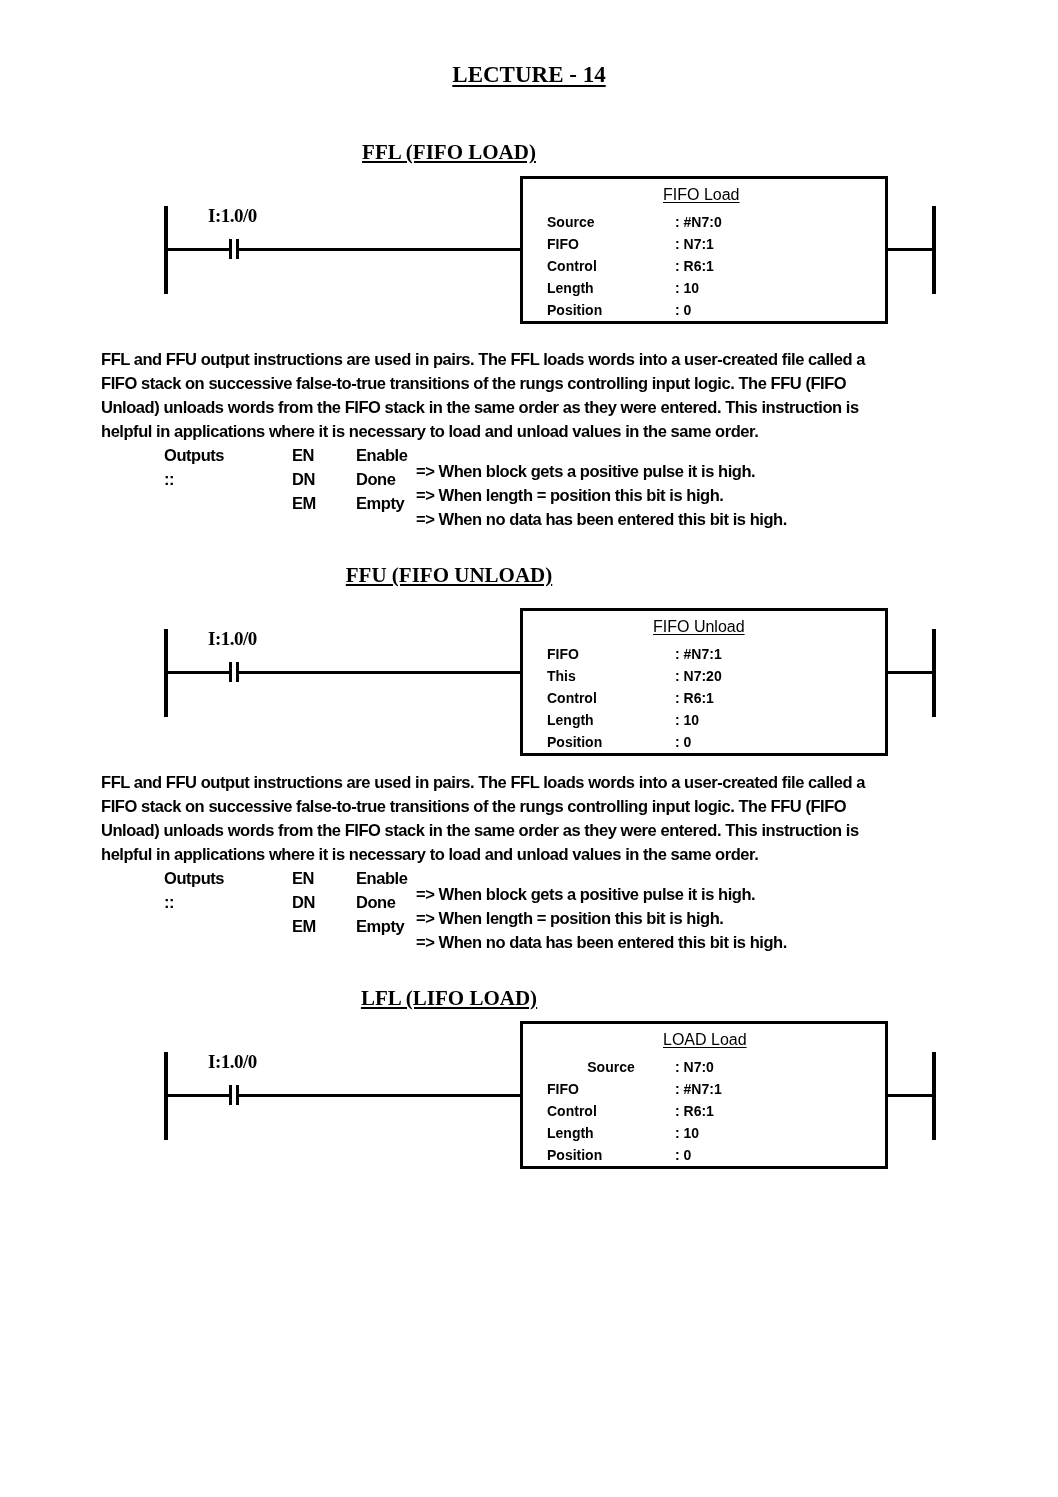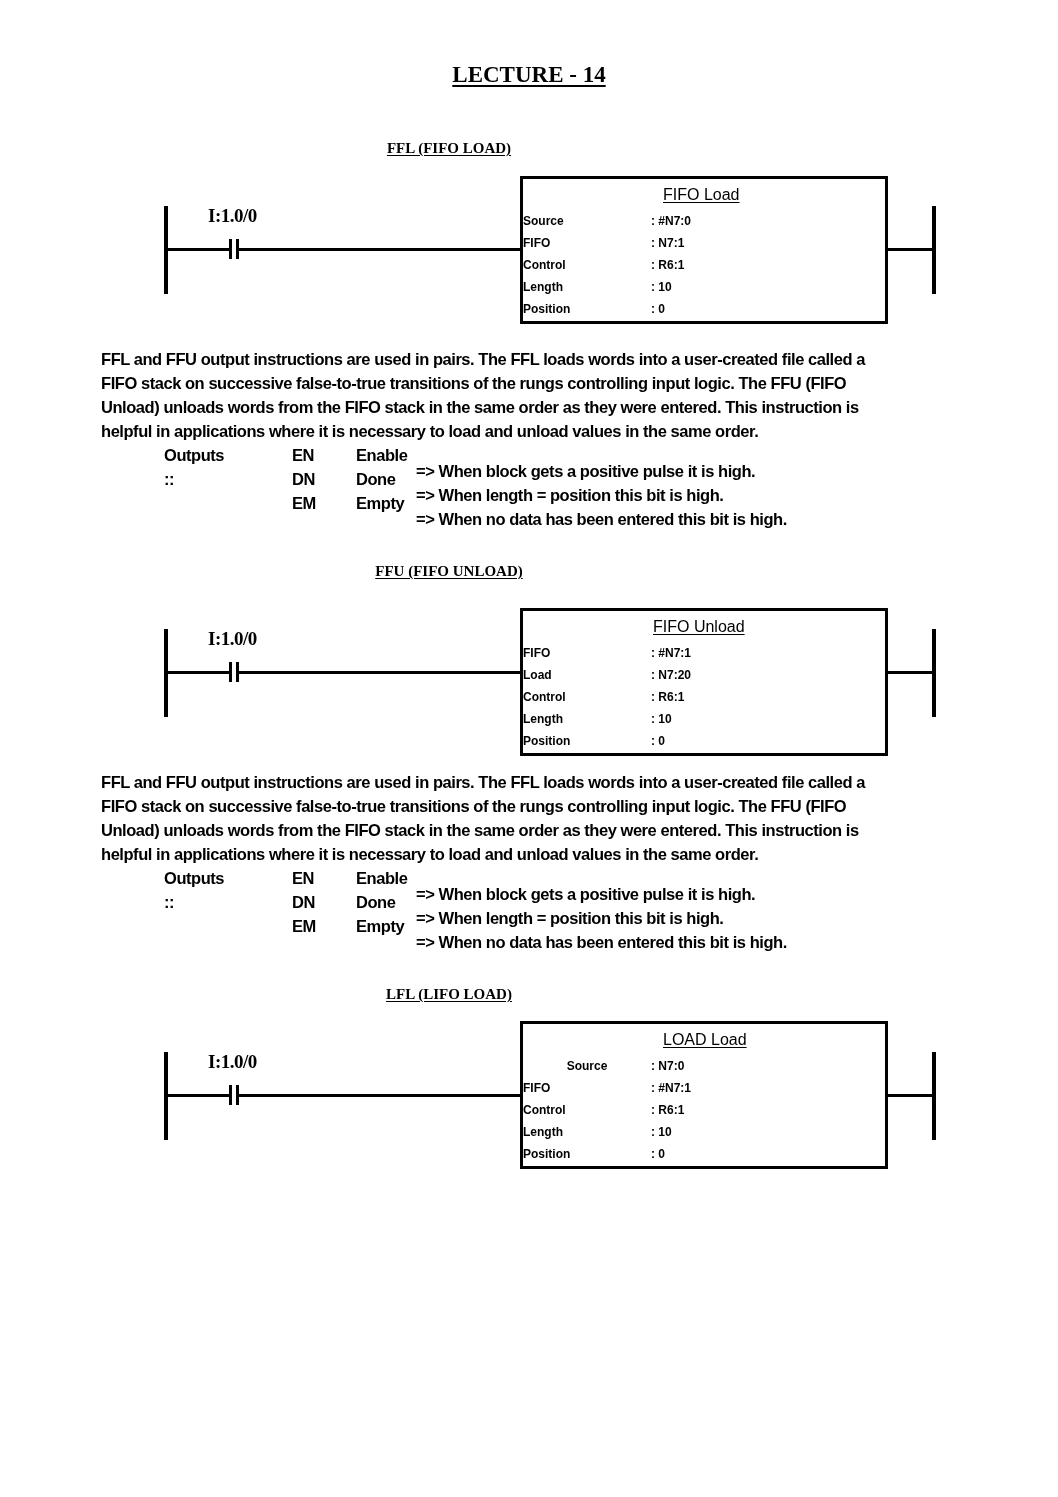--- a/index.html
+++ b/index.html
@@ -1,31 +1,31 @@
 <!DOCTYPE html>
 <html><head>
 <meta charset="utf-8">
 <style>
   html, body { margin: 0; padding: 0; background: #ffffff; }
   body { width: 1058px; height: 1497px; position: relative; overflow: hidden; color: #000; }
   .title { position: absolute; left: 0; width: 1058px; top: 62px; text-align: center;
     font-family: "Liberation Serif", serif; font-weight: bold; font-size: 23px; }
   .title span { text-decoration: underline; text-underline-offset: 3px; }
   .sec-heading { position: absolute; left: 0; width: 898px; text-align: center;
-    font-family: "Liberation Serif", serif; font-weight: bold; font-size: 15px; }
+    font-family: "Liberation Serif", serif; font-weight: bold; font-size: 21px; }
   .sec-heading span { text-decoration: underline; text-underline-offset: 2px; }
   .rail { position: absolute; width: 4px; height: 88px; background: #000; }
   .wire { position: absolute; height: 3px; background: #000; }
   .contact-plate { position: absolute; width: 3px; height: 20px; background: #000; }
   .contact-label { position: absolute; font-family: "Liberation Serif", serif; font-weight: bold; font-size: 19px; letter-spacing: -0.5px; }
   .block { position: absolute; border: 3px solid #000; box-sizing: border-box; width: 368px; height: 148px;
     font-family: "DejaVu Sans", sans-serif; }
   .block-title { position: absolute; left: 140px; top: 7px; font-size: 16px; text-decoration: underline;
     text-underline-offset: 2px; font-family: "Liberation Sans", sans-serif; }
-  .block-row { position: absolute; left: 0; font-size: 12px; font-weight: bold; font-family: "Liberation Sans", sans-serif; }
+  .block-row { position: absolute; left: 24px; font-size: 14px; font-weight: bold; font-family: "Liberation Sans", sans-serif; }
   .block-row .lbl { display: inline-block; width: 128px; }
   .para { position: absolute; left: 101px; width: 840px; font-family: "Liberation Sans", sans-serif;
     font-weight: bold; font-size: 16.5px; line-height: 24px; letter-spacing: -0.45px; }
   .outputs { position: absolute; left: 164px; font-family: "Liberation Sans", sans-serif; font-weight: bold;
     font-size: 16.5px; line-height: 24px; letter-spacing: -0.45px; }
   .out-row { position: relative; height: 24px; }
   .out-head { position: absolute; left: 0; top: 0; }
   .out-code { position: absolute; left: 128px; top: 0; }
   .out-name { position: absolute; left: 192px; top: 0; width: 60px; }
   .out-desc { position: absolute; left: 252px; top: 16px; white-space: nowrap; }
@@ -86,21 +86,21 @@
 <div>
   <div class="rail" style="left:164px; top:629px;"></div>
   <div class="contact-label" style="left:208px; top:628px;">I:1.0/0</div>
   <div class="wire" style="left:166px; top:671px; width:64px;"></div>
   <div class="contact-plate" style="left:229px; top:662px;"></div>
   <div class="contact-plate" style="left:236px; top:662px;"></div>
   <div class="wire" style="left:238px; top:671px; width:284px;"></div>
   <div class="block" style="left:520px; top:599px;margin-top:9px;">
     <div class="block-title" style="left:130px;">FIFO  Unload</div>
     <div class="block-row" style="top:35px;"><span class="lbl">FIFO</span><span>: #N7:1</span></div>
-    <div class="block-row" style="top:57px;"><span class="lbl">Load</span><span>: N7:20</span></div>
+    <div class="block-row" style="top:57px;"><span class="lbl">This</span><span>: N7:20</span></div>
     <div class="block-row" style="top:79px;"><span class="lbl">Control</span><span>: R6:1</span></div>
     <div class="block-row" style="top:101px;"><span class="lbl">Length</span><span>: 10</span></div>
     <div class="block-row" style="top:123px;"><span class="lbl">Position</span><span>: 0</span></div>
   </div>
   <div class="wire" style="left:886px; top:671px; width:48px;"></div>
   <div class="rail" style="left:932px; top:629px;"></div>
 </div>
 
 <div class="para" style="top:770px;">
   <div>FFL and FFU output instructions are used in pairs. The FFL loads words into a user-created file called a</div>

